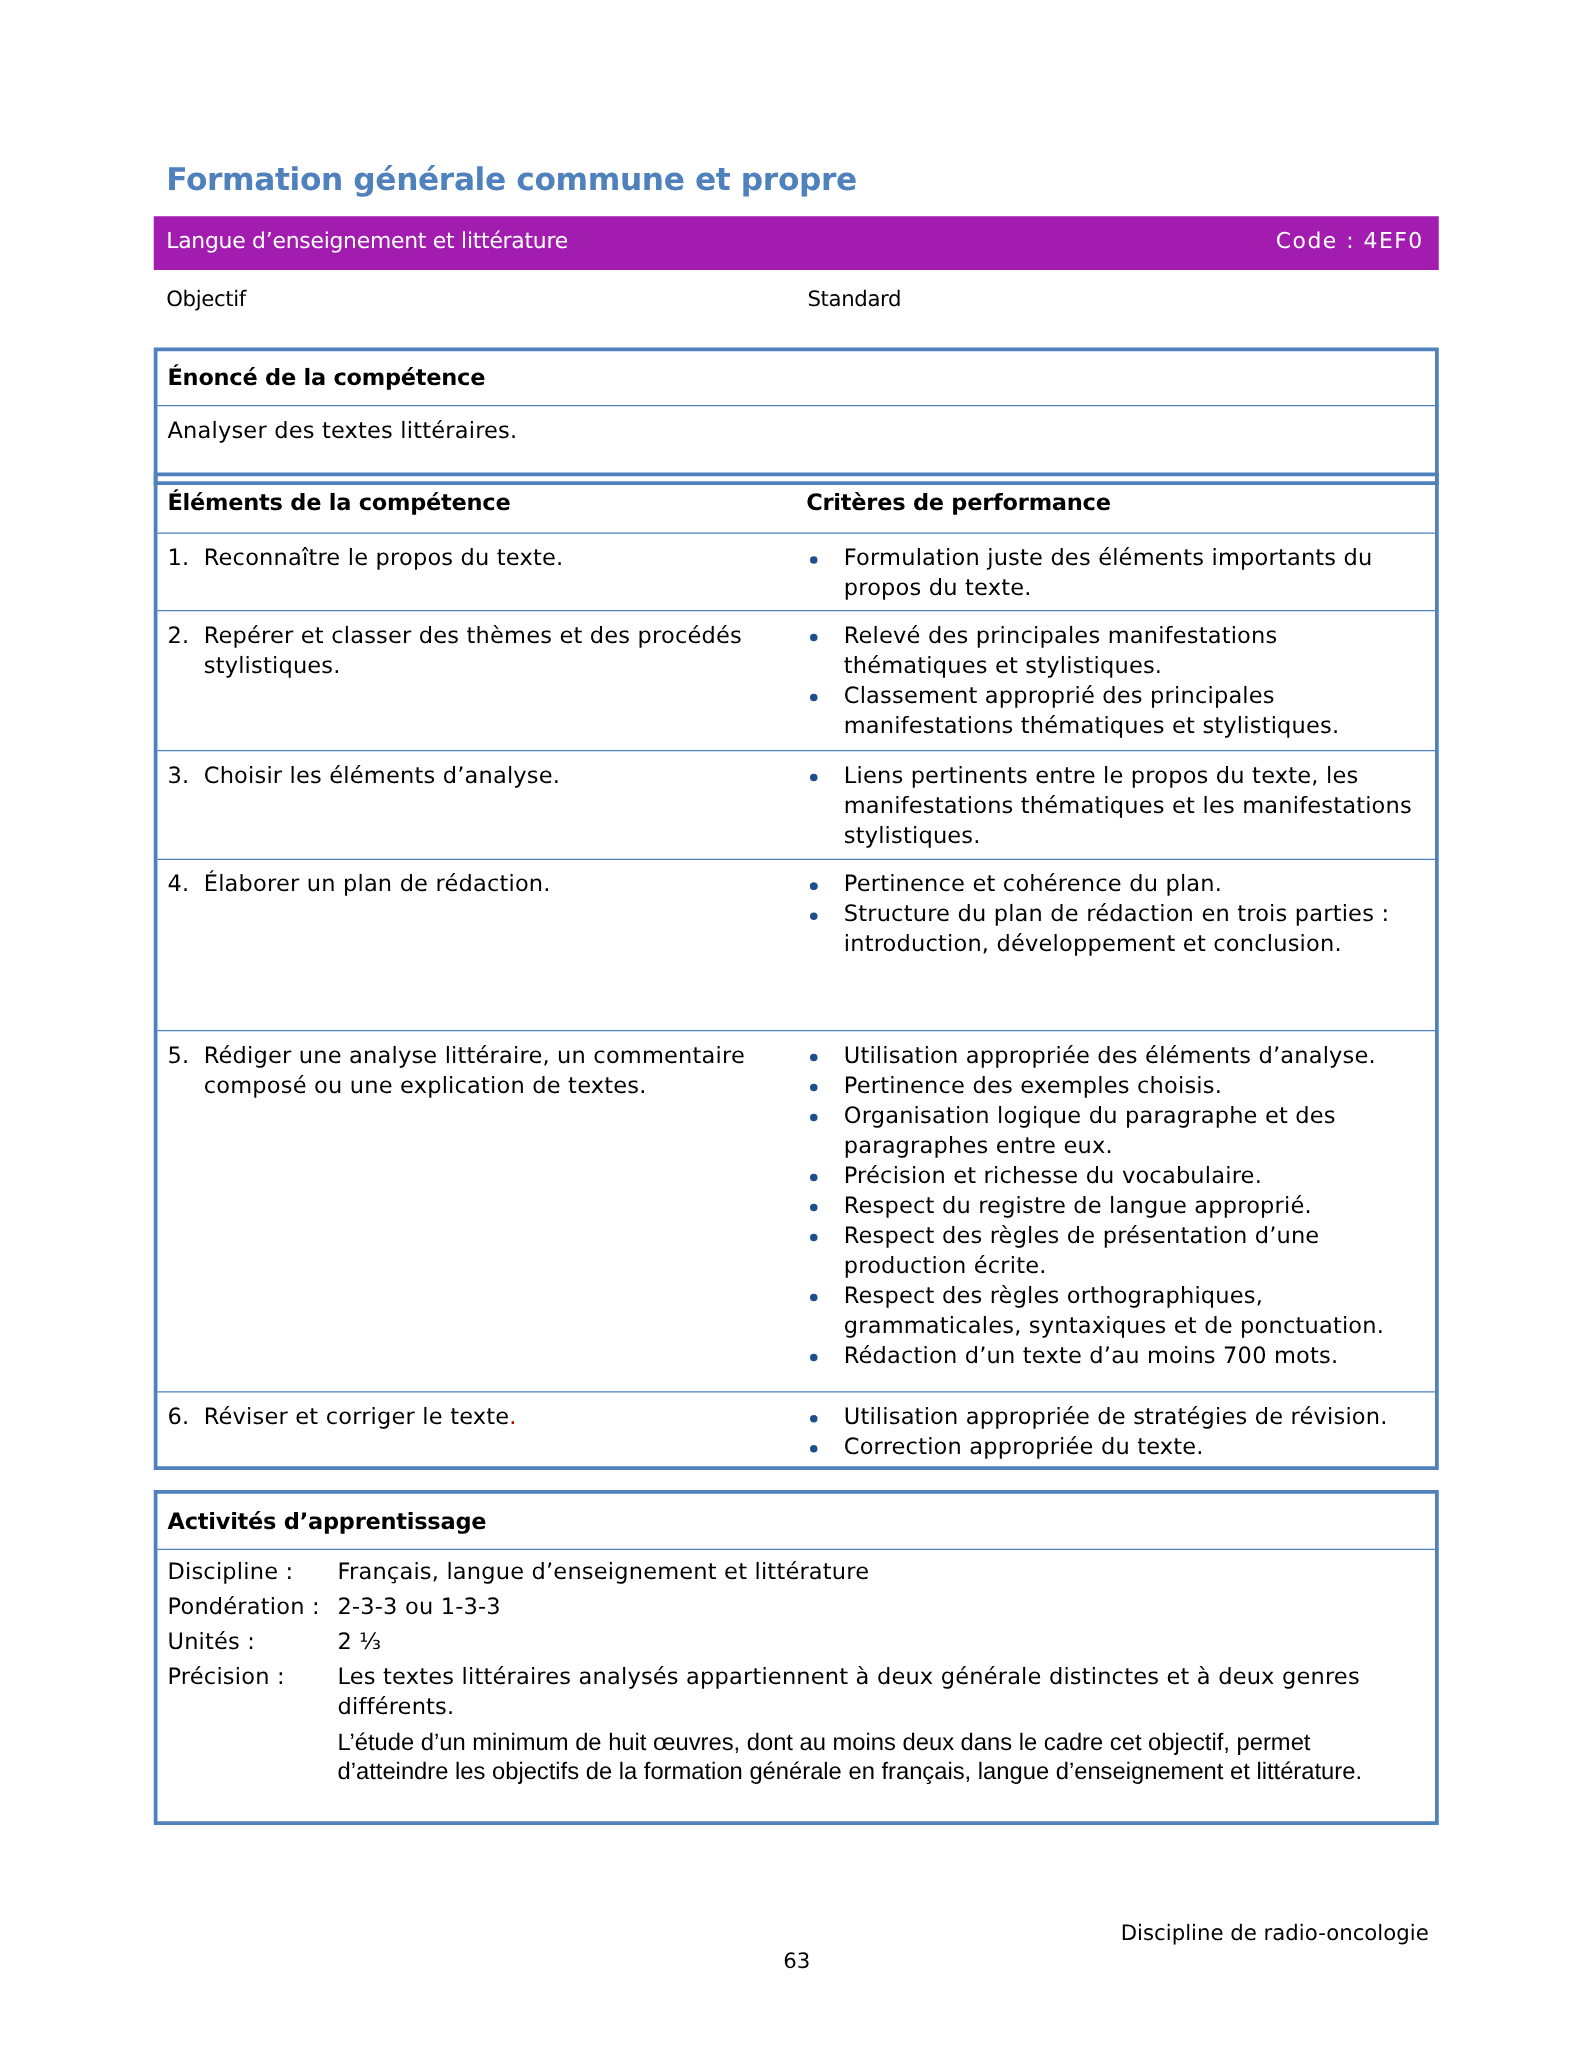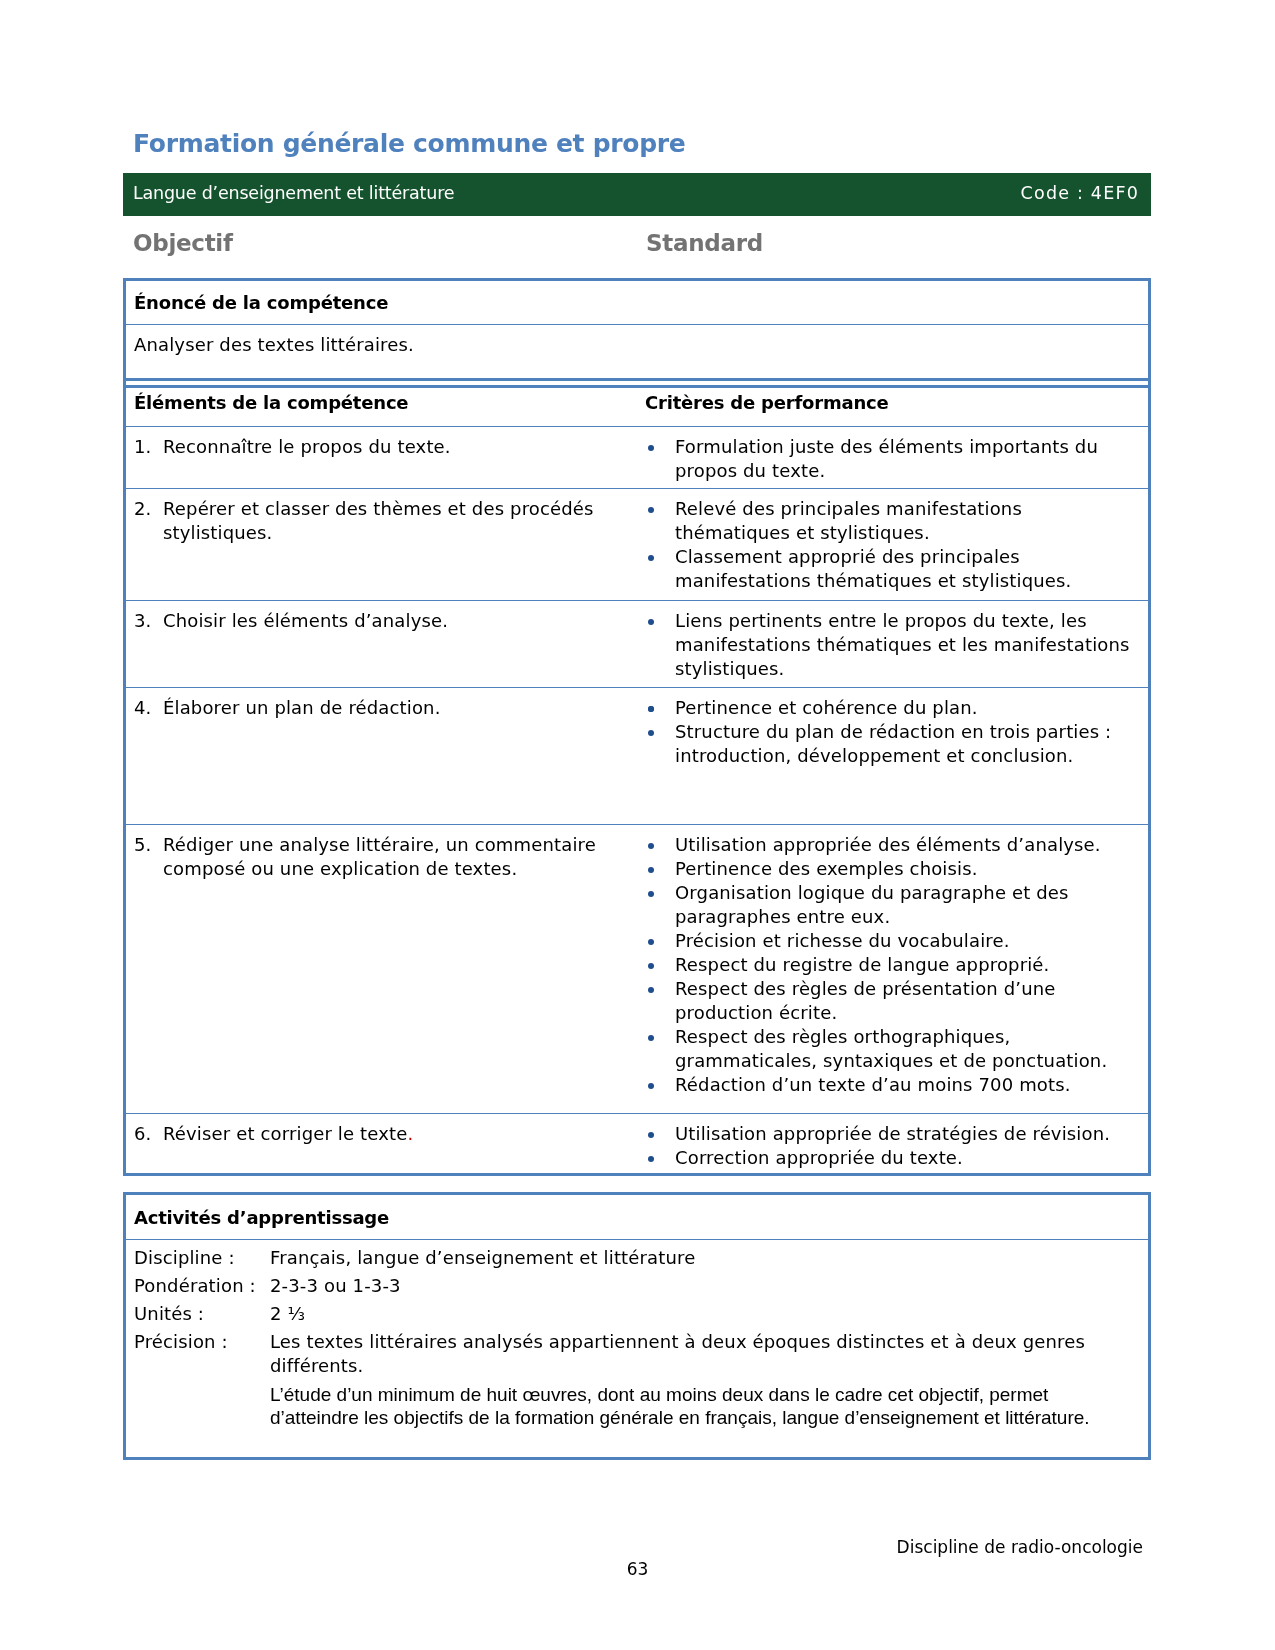--- a/index.html
+++ b/index.html
@@ -3,26 +3,26 @@
 <meta charset="utf-8">
 <style>
   html, body { margin: 0; padding: 0; background: #ffffff; }
   body { width: 1275px; height: 1650px; position: relative; overflow: hidden;
          font-family: "DejaVu Sans", sans-serif; color: #000; }
   .abs { position: absolute; }
 
   #title { left: 133px; top: 129px; font-size: 25px; font-weight: bold; color: #4f81bd;
            letter-spacing: -0.3px; white-space: nowrap; }
 
-  #band { left: 123px; top: 173px; width: 1028px; height: 43px; background: #14532d;
+  #band { left: 123px; top: 173px; width: 1028px; height: 43px; background: #a21caf;
           color: #fff; font-size: 17.5px; box-sizing: border-box; }
   #band .l { position: absolute; left: 10px; top: 10px; letter-spacing: -0.2px; white-space: nowrap; }
   #band .r { position: absolute; right: 12px; top: 10px; letter-spacing: 1.2px; white-space: nowrap; }
 
-  .sec-head { top: 230px; font-size: 23px; font-weight: bold; color: #737373; letter-spacing: -0.3px; white-space: nowrap; }
+  .sec-head { top: 230px; font-size: 17px; font-weight: normal; color: #000000; letter-spacing: -0.3px; white-space: nowrap; }
   #objectif { left: 133px; }
   #standard { left: 646px; }
 
   .box { position: absolute; left: 123px; width: 1028px; border: 3px solid #4f81bd; box-sizing: border-box; }
   .hdr { font-weight: bold; font-size: 18px; letter-spacing: -0.2px; }
   .txt { font-size: 18px; letter-spacing: 0.15px; line-height: 24px; }
 
   
   #t1 { top: 278px; height: 110px; }
   #t1 .row1 { position: absolute; left: 0; right: 0; top: 0; height: 43px; border-bottom: 1px solid #4f81bd; }
@@ -167,21 +167,21 @@
   <div class="act txt" style="top:79px;">
     <span class="lab">Pondération :</span>
     <span class="val">2-3-3 ou 1-3-3</span>
   </div>
   <div class="act txt" style="top:107px;">
     <span class="lab">Unités :</span>
     <span class="val">2 ⅓</span>
   </div>
   <div class="act txt" style="top:135px;">
     <span class="lab">Précision :</span>
-    <span class="val">Les textes littéraires analysés appartiennent à deux époques distinctes et à deux genres différents.</span>
+    <span class="val">Les textes littéraires analysés appartiennent à deux générale distinctes et à deux genres différents.</span>
   </div>
   <div class="act" style="top:188px;">
     <span class="val arial">L’étude d’un minimum de huit œuvres, dont au moins deux dans le cadre cet objectif, permet d’atteindre les objectifs de la formation générale en français, langue d’enseignement et littérature.</span>
   </div>
 </div>
 
 <div id="footer-title" class="abs">Discipline de radio-oncologie</div>
 <div id="page-num" class="abs">63</div>
 
 </body></html>

